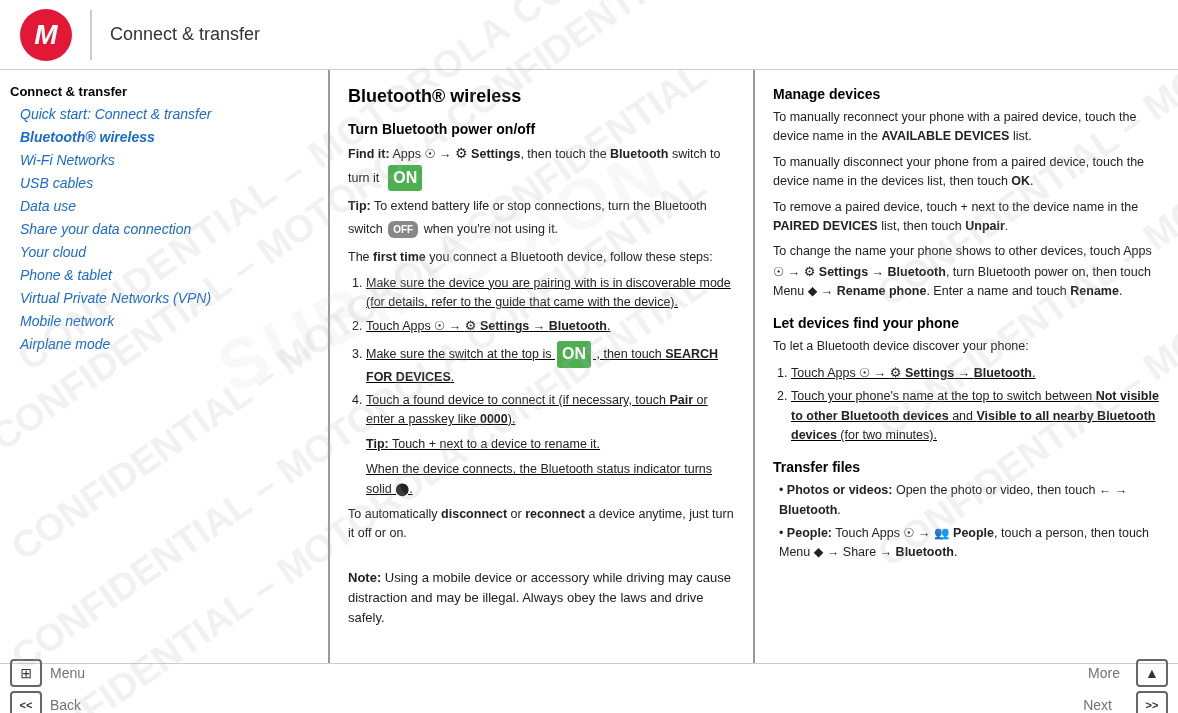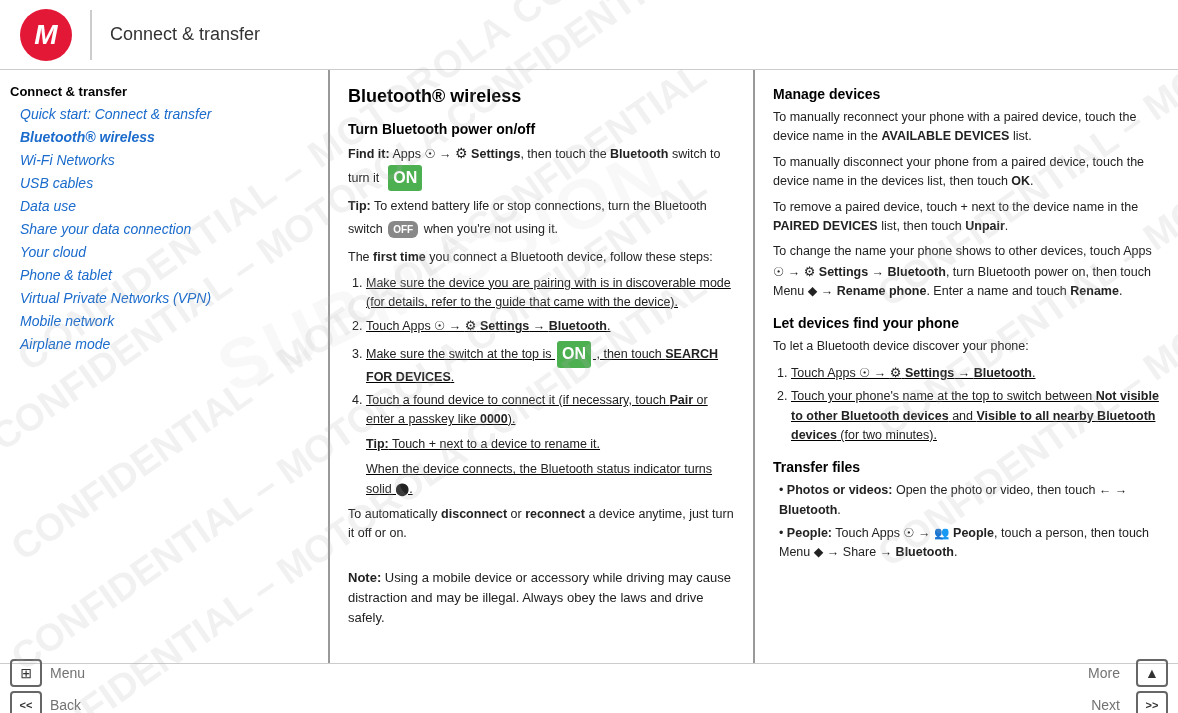--- a/index.html
+++ b/index.html
@@ -408,16 +408,16 @@
     <div class="footer-nav-btn" style="flex-direction: row-reverse;">
       <div class="footer-icon-box">
         <span style="font-size:14px;">▲</span>
       </div>
       <span class="footer-label" style="margin-right:8px;">More</span>
     </div>
     <div class="footer-nav-btn" style="flex-direction: row-reverse;">
       <div class="footer-icon-box">
         <span class="arrow-right"></span>
       </div>
-      <span class="footer-label" style="margin-right:8px;">Next</span>
+      <span class="footer-label" style="margin-right:16px;">Next</span>
     </div>
   </div>
 </div>
 
 </body></html>

